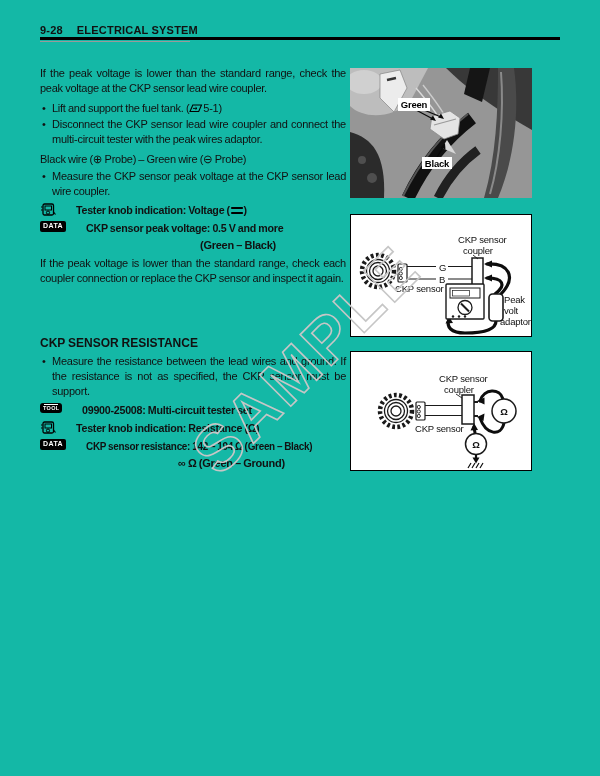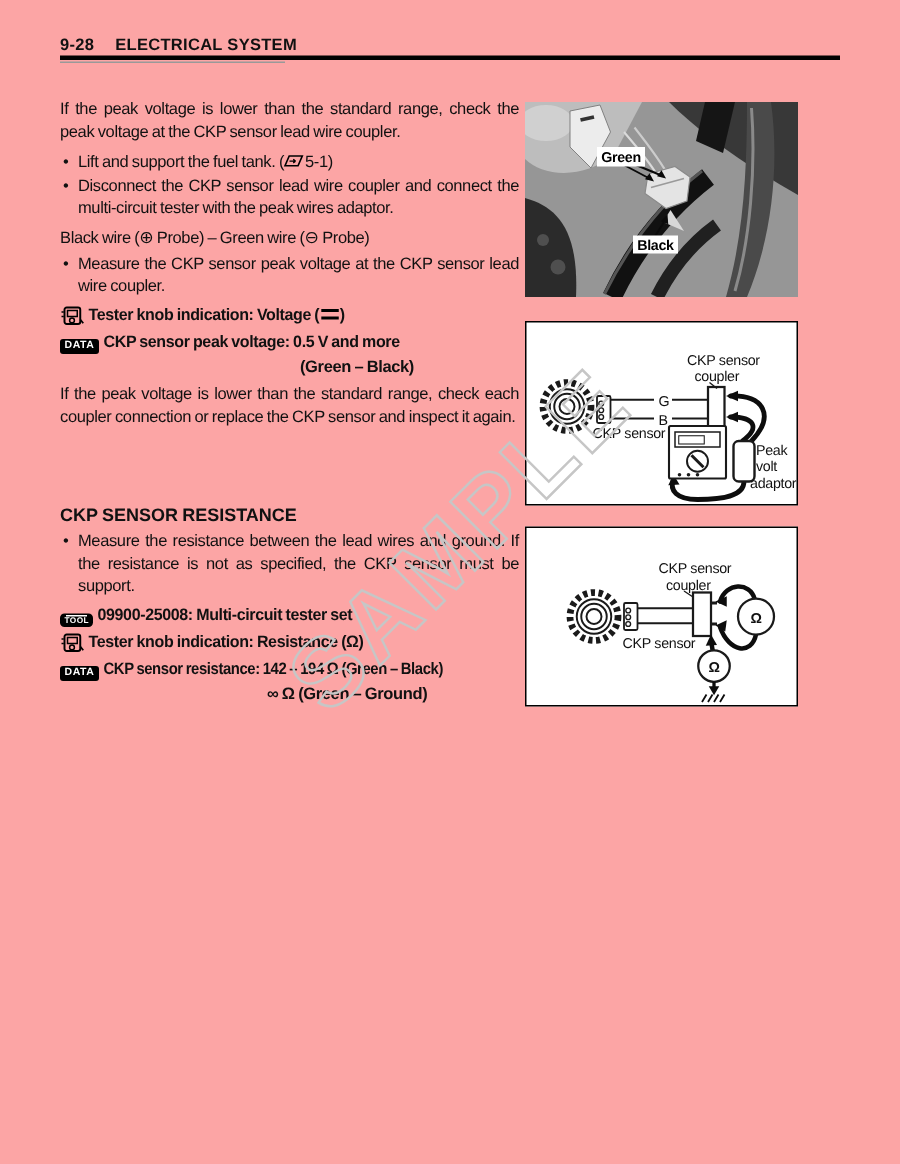--- a/index.html
+++ b/index.html
@@ -1,33 +1,33 @@
 <!DOCTYPE html>
 <html><head>
 <meta charset="utf-8">
 <style>
   html,body{margin:0;padding:0;background:#e8e8e8;}
-  .page{position:relative;width:600px;height:776px;background:#fca5a5;overflow:hidden;
+  .page{position:relative;width:600px;height:776px;background:#14b8a6;overflow:hidden;
         font-family:"Liberation Sans",sans-serif;color:#111;}
   
   .hdr{position:absolute;left:40px;top:24px;font-size:11px;font-weight:bold;letter-spacing:.2px;}
   .hdr .pg{margin-right:14px;}
   .hdr-rule{position:absolute;left:40px;top:37px;width:520px;height:2.6px;background:#000;}
   .hdr-rule2{position:absolute;left:40px;top:41px;width:150px;height:1px;background:#999;}
   
   .left-col{position:absolute;left:40px;top:66px;width:306px;font-size:11px;line-height:15px;
             letter-spacing:-0.25px;word-spacing:-0.5px;}
   .right-col{position:absolute;left:350px;top:68px;width:160px;border-radius:28px;}
   p{margin:0 0 5px;text-align:justify;}
   ul{margin:0 0 4px;padding:0;list-style:none;}
   li{position:relative;padding-left:12px;text-align:justify;margin-bottom:1px;}
   li::before{content:"•";position:absolute;left:2px;top:0;}
   .probe-line{margin:5px 0 2px;text-align:left;}
   .sym{font-size:11.5px;}
-  .kline{display:flex;align-items:flex-end;gap:3px;margin:3px 0 2px;font-weight:bold;white-space:nowrap;}
+  .kline{display:flex;align-items:flex-start;gap:20px;margin:3px 0 2px;font-weight:bold;white-space:nowrap;}
   .kline .txt{display:inline-block;transform:scaleX(.97);transform-origin:left center;}
   .kline .tight{transform:scaleX(.90);letter-spacing:-0.3px;}
   .spec2{font-weight:bold;margin:0 0 2px 160px;text-align:left;}
   .spec2b{font-weight:bold;margin:0 0 2px 138px;text-align:left;}
   .followup{margin-top:3px;}
   h3{margin:50px 0 3px;font-size:12px;letter-spacing:0;}
   
   .badge{display:inline-block;background:#000;color:#fff;font-size:7px;font-weight:bold;
          letter-spacing:.4px;padding:1px 3px 1.5px;border-radius:2px;line-height:8px;}
   .tool-badge{display:inline-block;position:relative;background:#000;color:#fff;font-size:5.5px;

